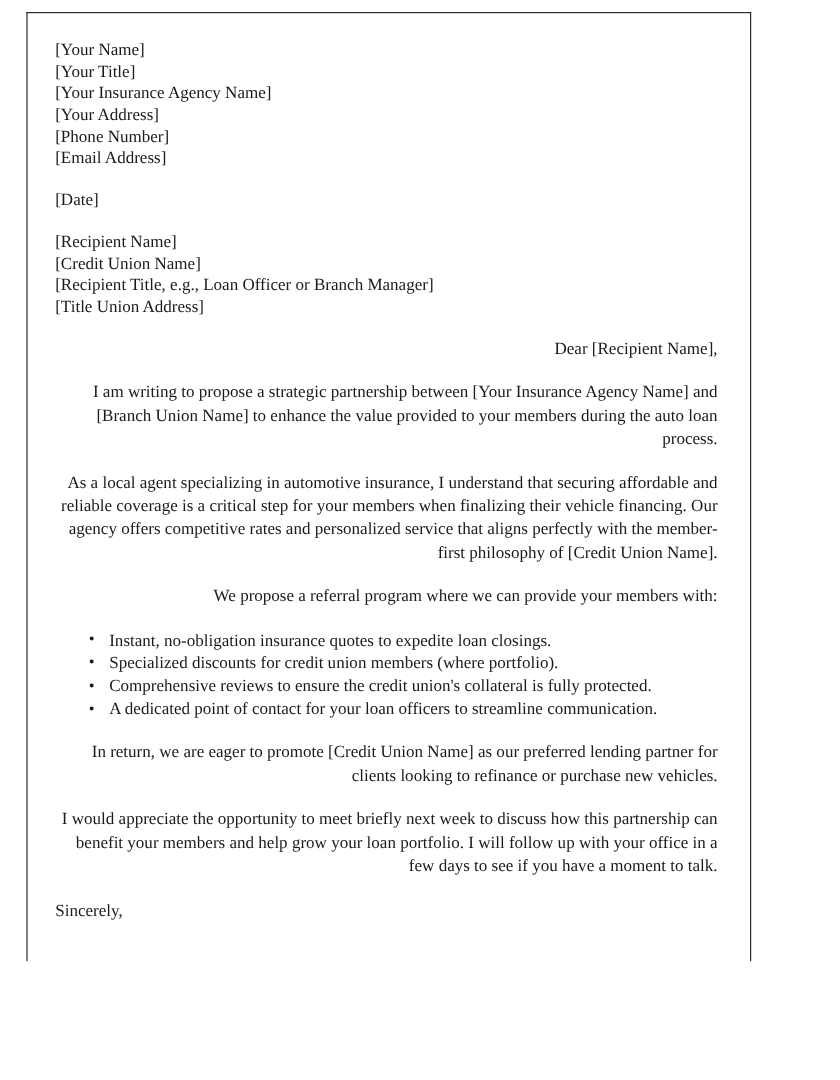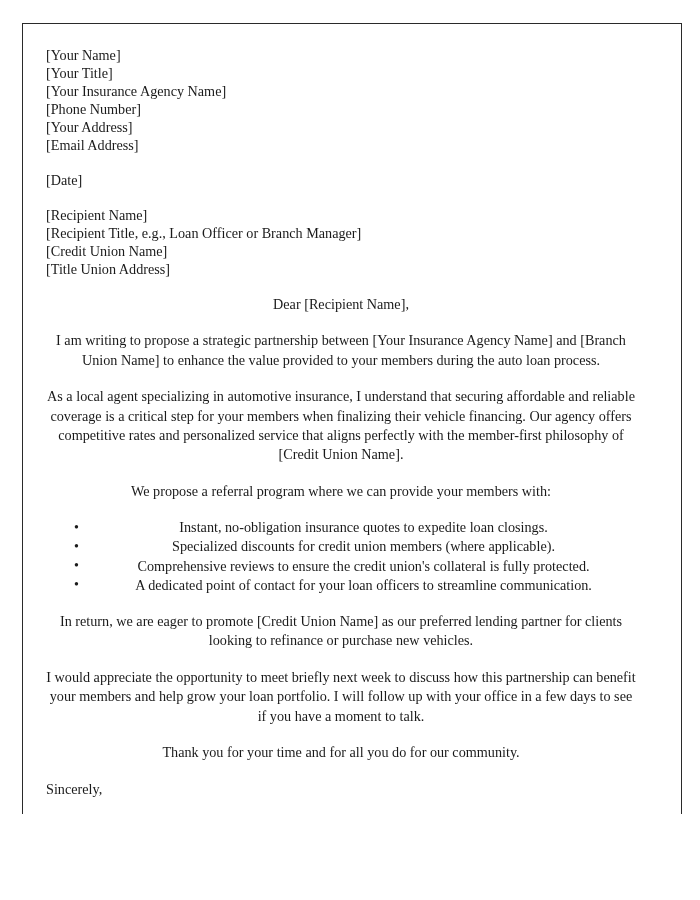--- a/index.html
+++ b/index.html
@@ -10,22 +10,22 @@
     height: 900px;
     background: #ffffff;
   }
   body {
     font-family: "Liberation Serif", "DejaVu Serif", serif;
     color: #1a1a1a;
   }
   .page-sheet {
     position: absolute;
     left: 22px;
-    top: 23px;
-    width: 660px;
+    top: 10px;
+    width: 604px;
     height: 791px;
     background: #ffffff;
     border-left: 1px solid #2a2a2a;
     border-right: 1px solid #2a2a2a;
     border-top: 1px solid #2a2a2a;
     border-bottom: none;
   }
   .letter-body {
     padding: 22px 27px 0 23px;
   }
@@ -37,35 +37,34 @@
   .block {
     margin: 0 0 17px 0;
   }
   .block:last-child {
     margin-bottom: 0;
   }
   .para {
     font-size: 14.2px;
     line-height: 19.4px;
     margin: 0 0 17px 0;
-    text-align: center;
+    text-align: right;
     max-width: 590px;
   }
   .bullet-list {
     margin: 0 0 17px 0;
     padding: 0 0 0 28px;
     list-style: none;
     max-width: 590px;
   }
   .bullet-item {
     font-size: 14.2px;
     line-height: 19.2px;
     position: relative;
     padding-left: 17px;
-    text-align: center;
   }
   .bullet-item::before {
     content: "\2022";
     position: absolute;
     left: 0;
     top: -0.5px;
     font-size: 14px;
     line-height: 19.2px;
   }
   .signoff {
@@ -77,53 +76,52 @@
 </head>
 <body>
 
 <div class="page-sheet">
   <div class="letter-body">
 
     <div class="block">
       <div class="text-line">[Your Name]</div>
       <div class="text-line">[Your Title]</div>
       <div class="text-line">[Your Insurance Agency Name]</div>
+      <div class="text-line">[Your Address]</div>
       <div class="text-line">[Phone Number]</div>
-      <div class="text-line">[Your Address]</div>
       <div class="text-line">[Email Address]</div>
     </div>
 
     <div class="block">
       <div class="text-line">[Date]</div>
     </div>
 
     <div class="block">
       <div class="text-line">[Recipient Name]</div>
+      <div class="text-line">[Credit Union Name]</div>
       <div class="text-line">[Recipient Title, e.g., Loan Officer or Branch Manager]</div>
-      <div class="text-line">[Credit Union Name]</div>
       <div class="text-line">[Title Union Address]</div>
     </div>
 
     <p class="para">Dear [Recipient Name],</p>
 
     <p class="para">I am writing to propose a strategic partnership between [Your Insurance Agency Name] and [Branch Union Name] to enhance the value provided to your members during the auto loan process.</p>
 
     <p class="para">As a local agent specializing in automotive insurance, I understand that securing affordable and reliable coverage is a critical step for your members when finalizing their vehicle financing. Our agency offers competitive rates and personalized service that aligns perfectly with the member-first philosophy of [Credit Union Name].</p>
 
     <p class="para">We propose a referral program where we can provide your members with:</p>
 
     <ul class="bullet-list">
       <li class="bullet-item">Instant, no-obligation insurance quotes to expedite loan closings.</li>
-      <li class="bullet-item">Specialized discounts for credit union members (where applicable).</li>
+      <li class="bullet-item">Specialized discounts for credit union members (where portfolio).</li>
       <li class="bullet-item">Comprehensive reviews to ensure the credit union's collateral is fully protected.</li>
       <li class="bullet-item">A dedicated point of contact for your loan officers to streamline communication.</li>
     </ul>
 
     <p class="para">In return, we are eager to promote [Credit Union Name] as our preferred lending partner for clients looking to refinance or purchase new vehicles.</p>
 
     <p class="para">I would appreciate the opportunity to meet briefly next week to discuss how this partnership can benefit your members and help grow your loan portfolio. I will follow up with your office in a few days to see if you have a moment to talk.</p>
 
-    <p class="para">Thank you for your time and for all you do for our community.</p>
 
     <p class="signoff">Sincerely,</p>
 
   </div>
 </div>
 
 </body></html>

